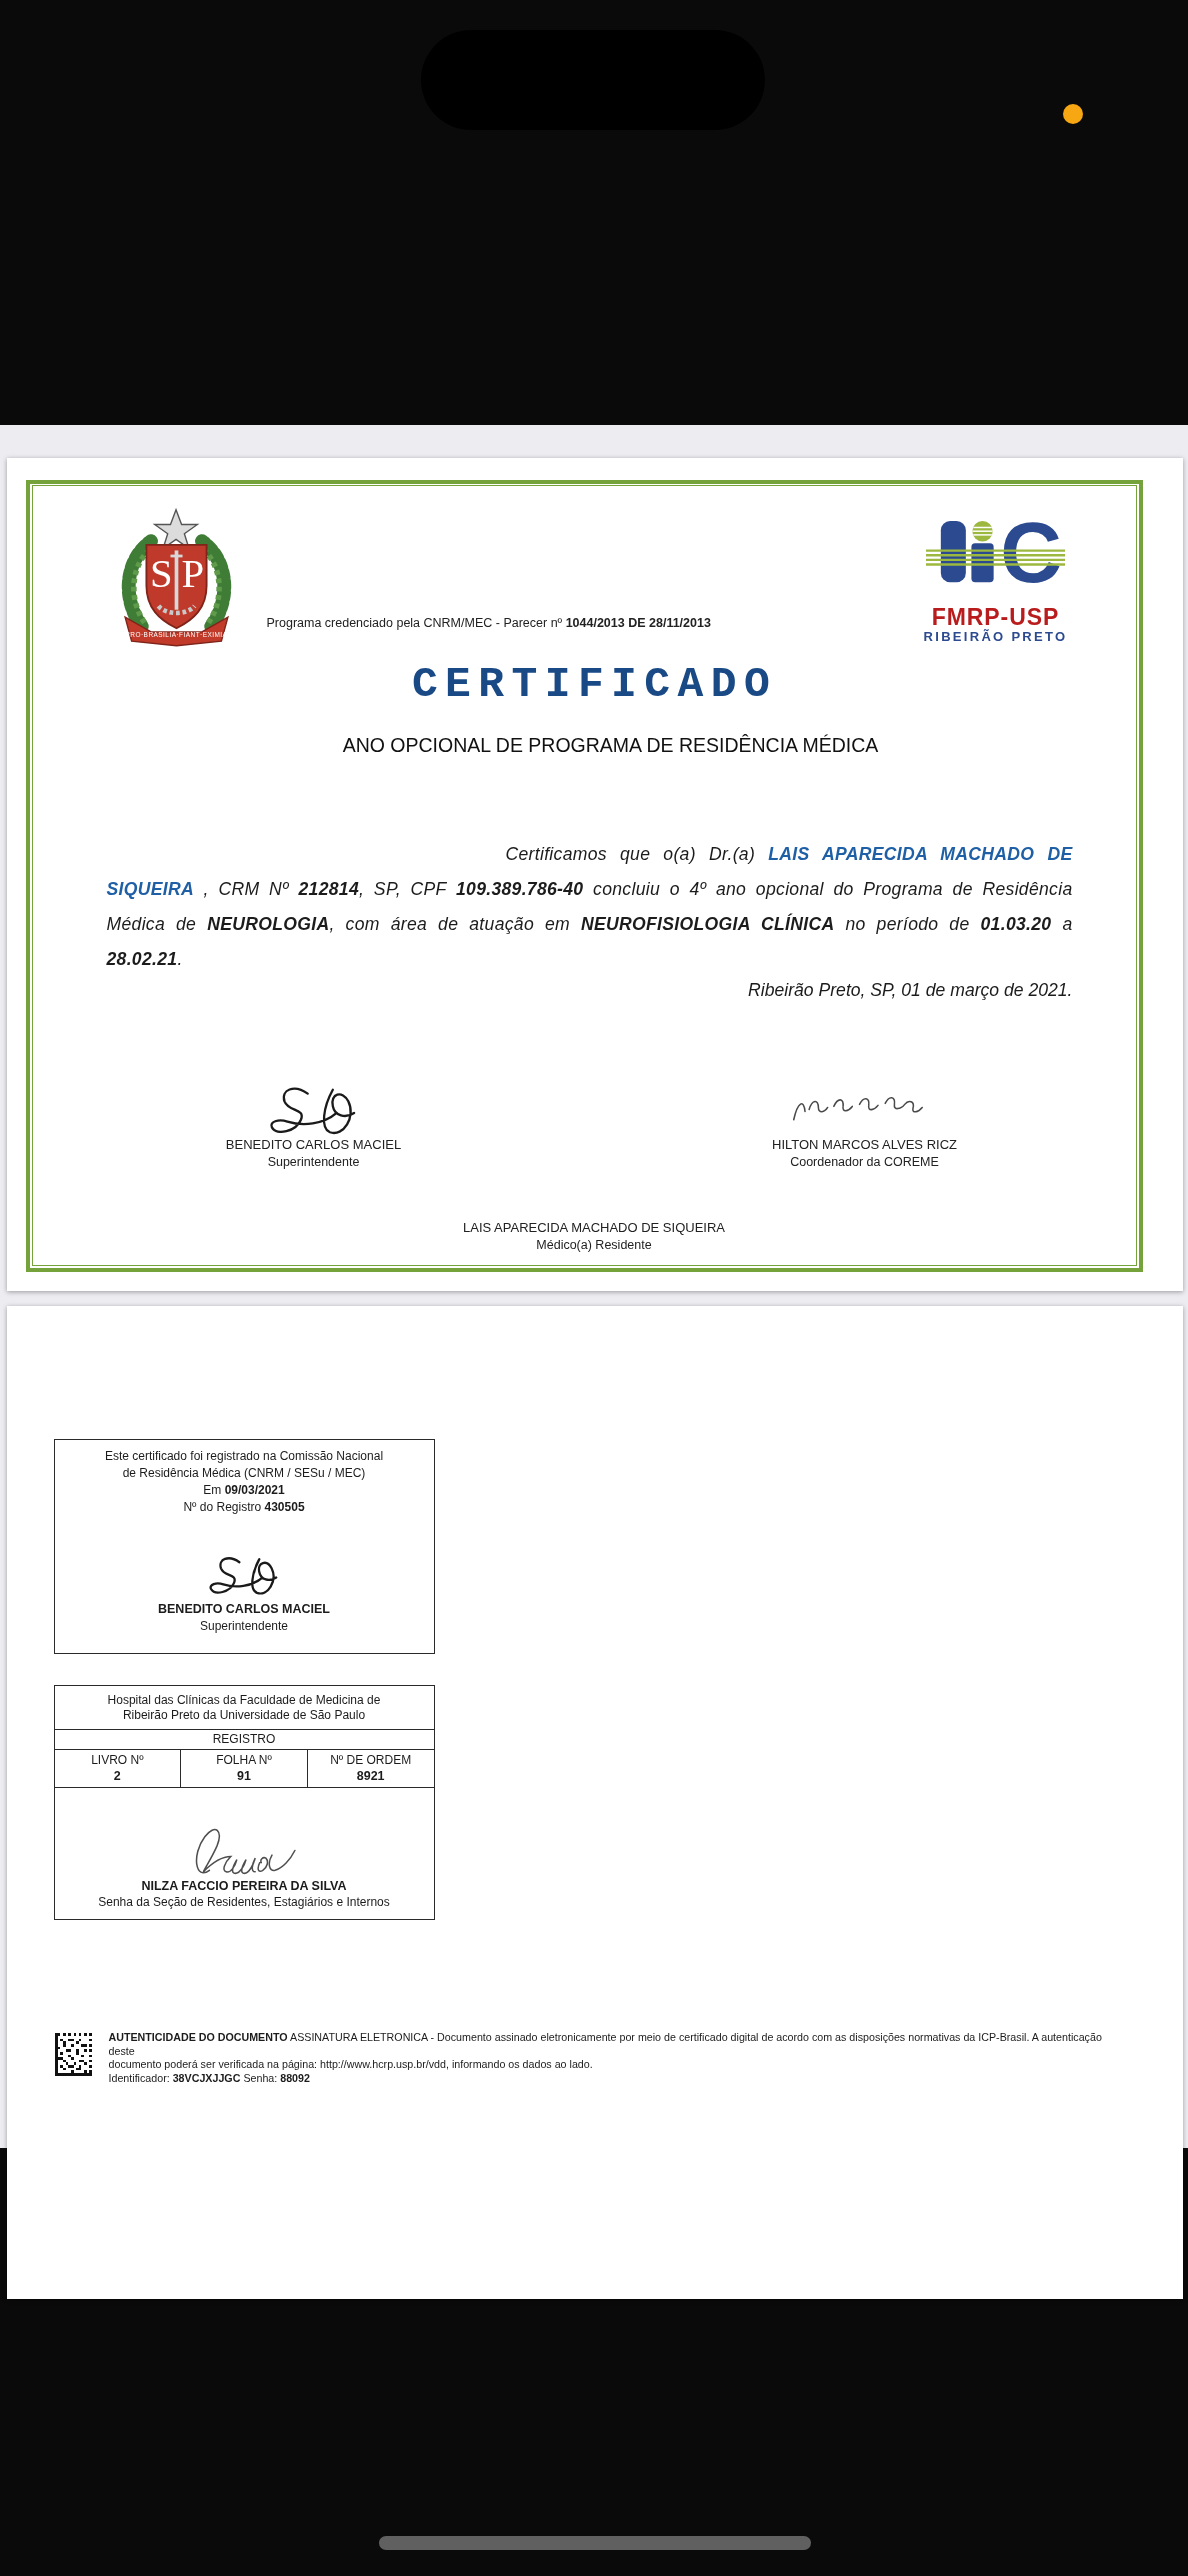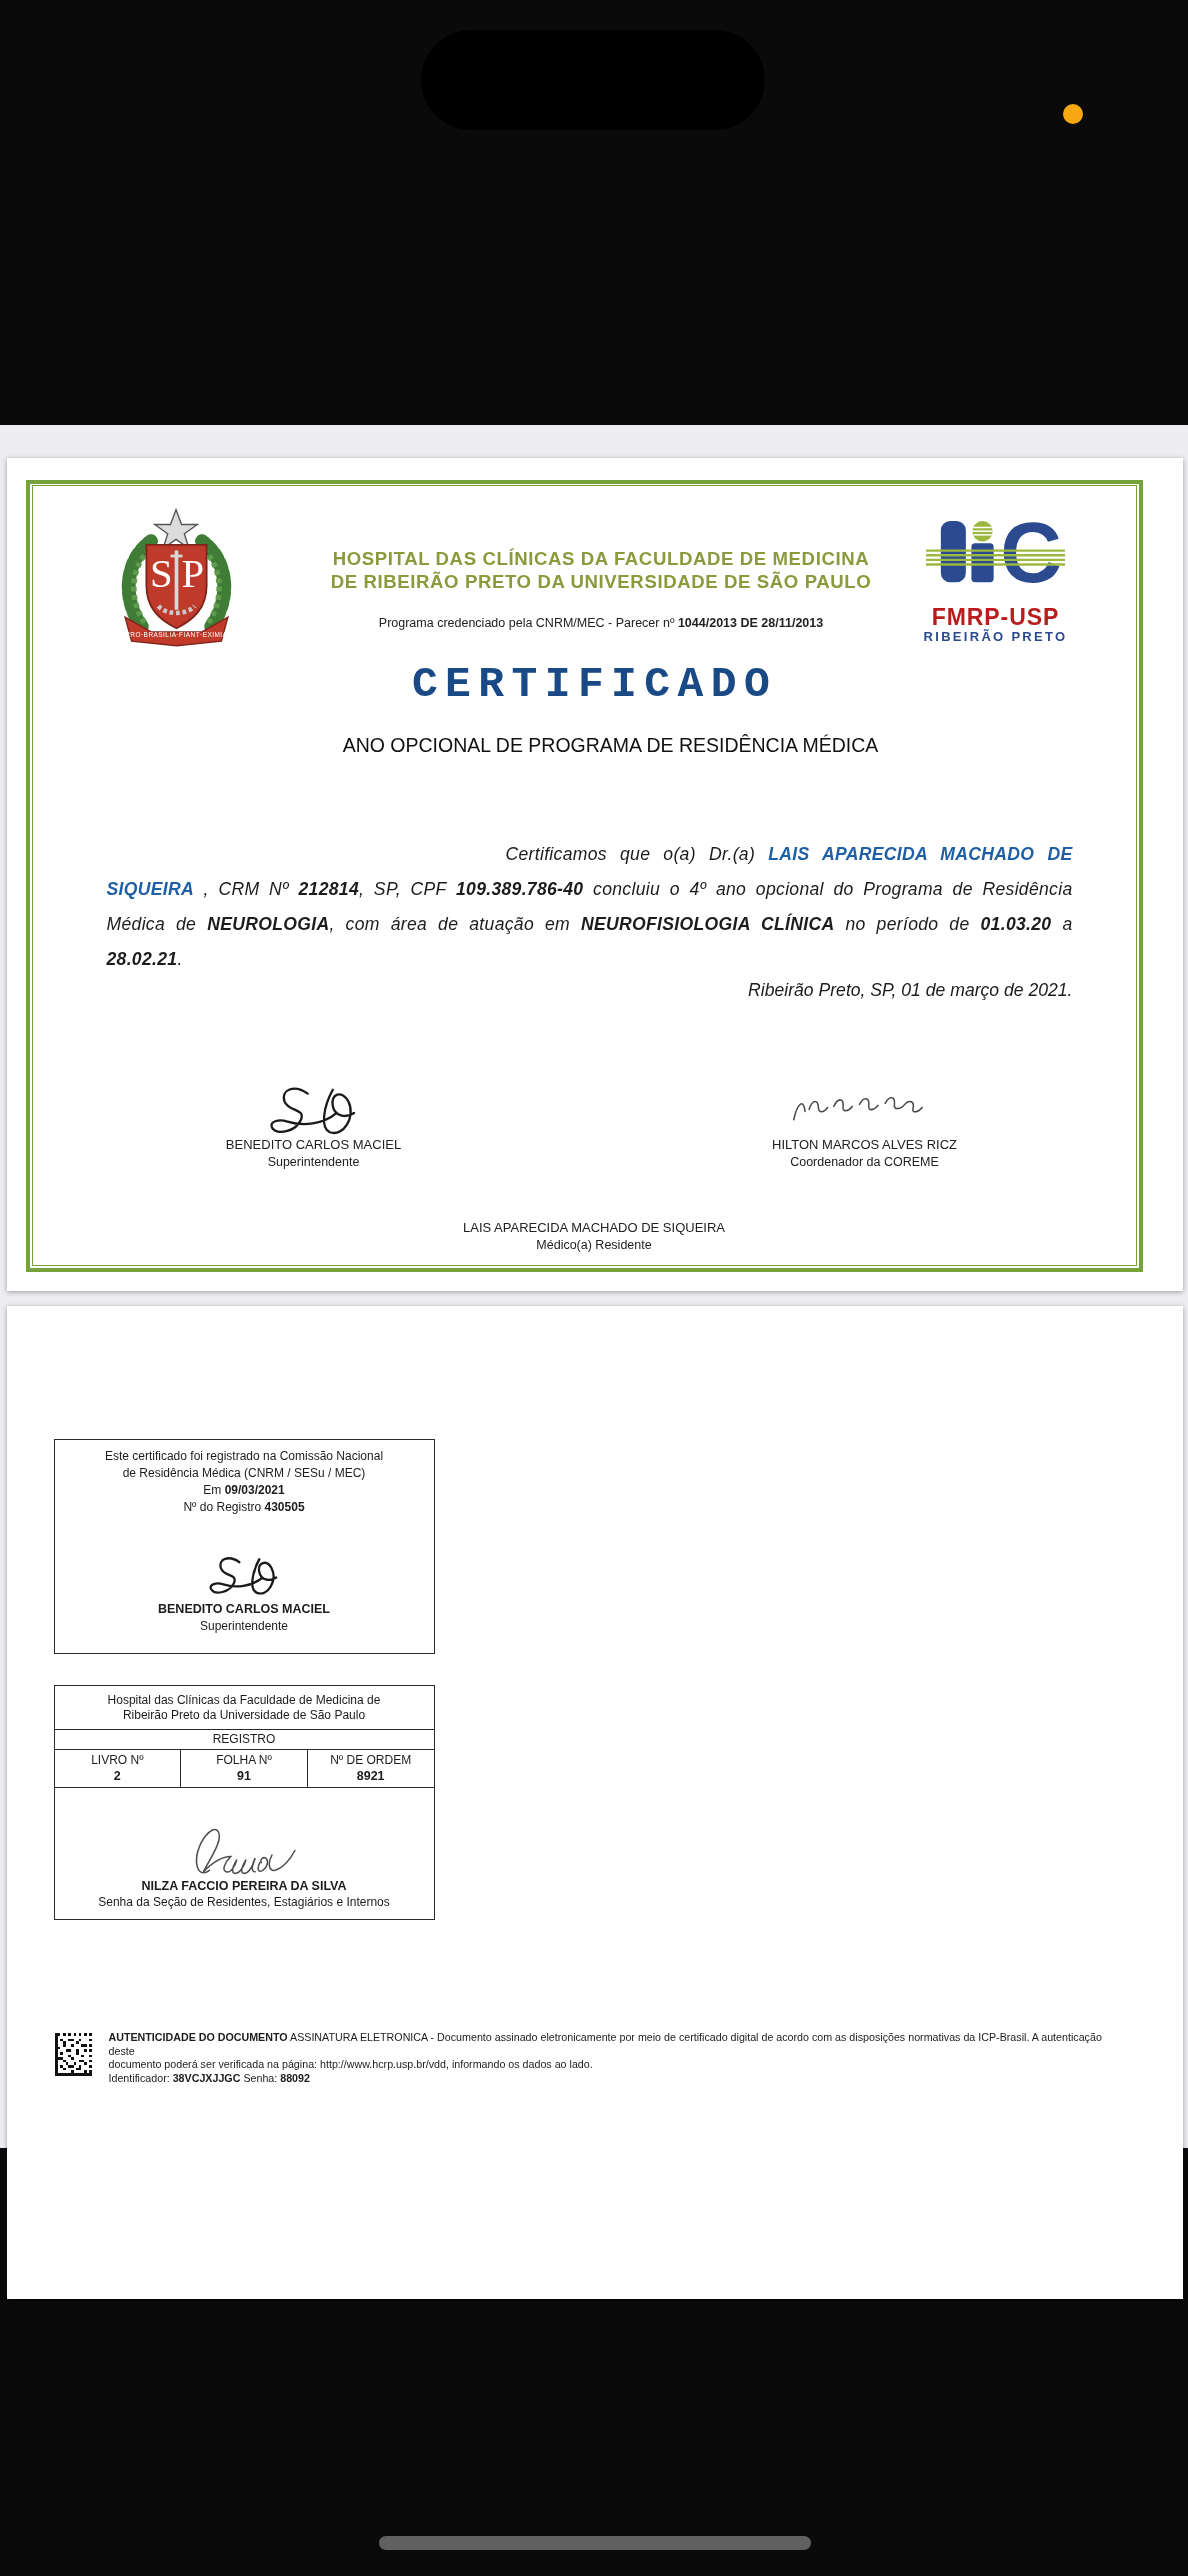--- a/index.html
+++ b/index.html
@@ -15,21 +15,21 @@
   .viewer{position:absolute;left:0;top:425px;width:1189px;height:1723px;background:#ececf1;}
   .page{position:absolute;left:6.5px;width:1176px;background:#fff;box-shadow:0 0.9px 4.6px rgba(0,0,0,.35);}
   .page1{top:32.5px;height:833px;}
   .page2{top:881px;height:993px;}
   
   .frame{position:absolute;left:19.5px;top:22px;right:40px;bottom:18.6px;border:4.6px solid #76a23c;}
   .frame-inner{position:absolute;inset:1.9px;border:1.9px solid #76a23c;}
   .sp-arms{position:absolute;left:107px;top:48px;width:125px;height:150px;}
   .cert-head{position:absolute;left:260px;top:89px;width:669px;text-align:center;color:#8a9a3c;
              font-weight:bold;font-size:18.6px;line-height:23px;letter-spacing:0.6px;}
-  .cred-line{position:absolute;left:260px;top:158px;width:669px;text-align:center;color:#222;
+  .cred-line{position:absolute;left:260px;top:158px;width:669px;color:#222;
              font-size:12.5px;}
   .cred-line .b{font-weight:bold;}
   .hc-logo{position:absolute;left:910px;top:59px;width:158px;text-align:center;}
   .hc-sub1{color:#b91c1c;font-weight:bold;font-size:23px;letter-spacing:0.9px;line-height:24px;margin-top:14px;}
   .hc-sub2{color:#2b4a8f;font-weight:bold;font-size:13px;letter-spacing:2.3px;line-height:16.7px;}
   .cert-title{position:absolute;left:0;top:202px;width:100%;text-align:center;color:#1a4a85;
               font-family:"Liberation Mono",monospace;font-weight:bold;font-size:43px;letter-spacing:7.4px;}
   .cert-subtitle{position:absolute;left:16px;top:276px;width:100%;text-align:center;color:#111;
                  font-weight:normal;font-size:19.5px;letter-spacing:0px;}
   .cert-body{position:absolute;left:100px;top:362px;width:966px;font-style:italic;font-size:17.6px;
@@ -89,24 +89,20 @@
         <path d="M35,42 h65 v44 c0,24 -14,37 -32.5,46 c-18.5,-9 -32.5,-22 -32.5,-46 z" fill="#bf3a2b" stroke="#7e241a" stroke-width="2"></path>
         <line x1="67.5" y1="48" x2="67.5" y2="112" stroke="#d8d8d8" stroke-width="4"></line>
         <line x1="61" y1="54" x2="74" y2="54" stroke="#d8d8d8" stroke-width="3"></line>
         <text x="51" y="88" font-size="44" fill="#fff" text-anchor="middle">S</text>
         <text x="85" y="88" font-size="44" fill="#fff" text-anchor="middle">P</text>
         <path d="M48,108 C56,118 79,118 87,108" fill="none" stroke="#c9c9c9" stroke-width="5" stroke-dasharray="4 3"></path>
         <path d="M12,120 L40,136 L95,136 L123,120 L116,146 L67.5,151 L19,146 Z" fill="#c23b2a" stroke="#7e241a" stroke-width="1.5"></path>
         <text x="67.5" y="142" font-size="7" fill="#fff" text-anchor="middle" style="font-family:'Liberation Sans',sans-serif;letter-spacing:.5px;">PRO·BRASILIA·FIANT·EXIMIA</text>
       </svg>
 
-      <div class="cert-head">
-        <div>HOSPITAL DAS CLÍNICAS DA FACULDADE DE MEDICINA</div>
-        <div>DE RIBEIRÃO PRETO DA UNIVERSIDADE DE SÃO PAULO</div>
-      </div>
       <div class="cred-line">
         <span>Programa credenciado pela CNRM/MEC - Parecer nº </span><span class="b">1044/2013 DE 28/11/2013</span>
       </div>
 
       <div class="hc-logo">
         <svg width="139" height="71" viewBox="0 0 150 76">
           <rect x="16" y="4" width="27" height="66" rx="10" fill="#2b4a8f"></rect>
           <rect x="49" y="28" width="24" height="42" rx="4" fill="#2b4a8f"></rect>
           <circle cx="61" cy="15" r="11" fill="#9cb83f"></circle>
           <line x1="51" y1="11" x2="71" y2="11" stroke="#fff" stroke-width="1.6"></line>

